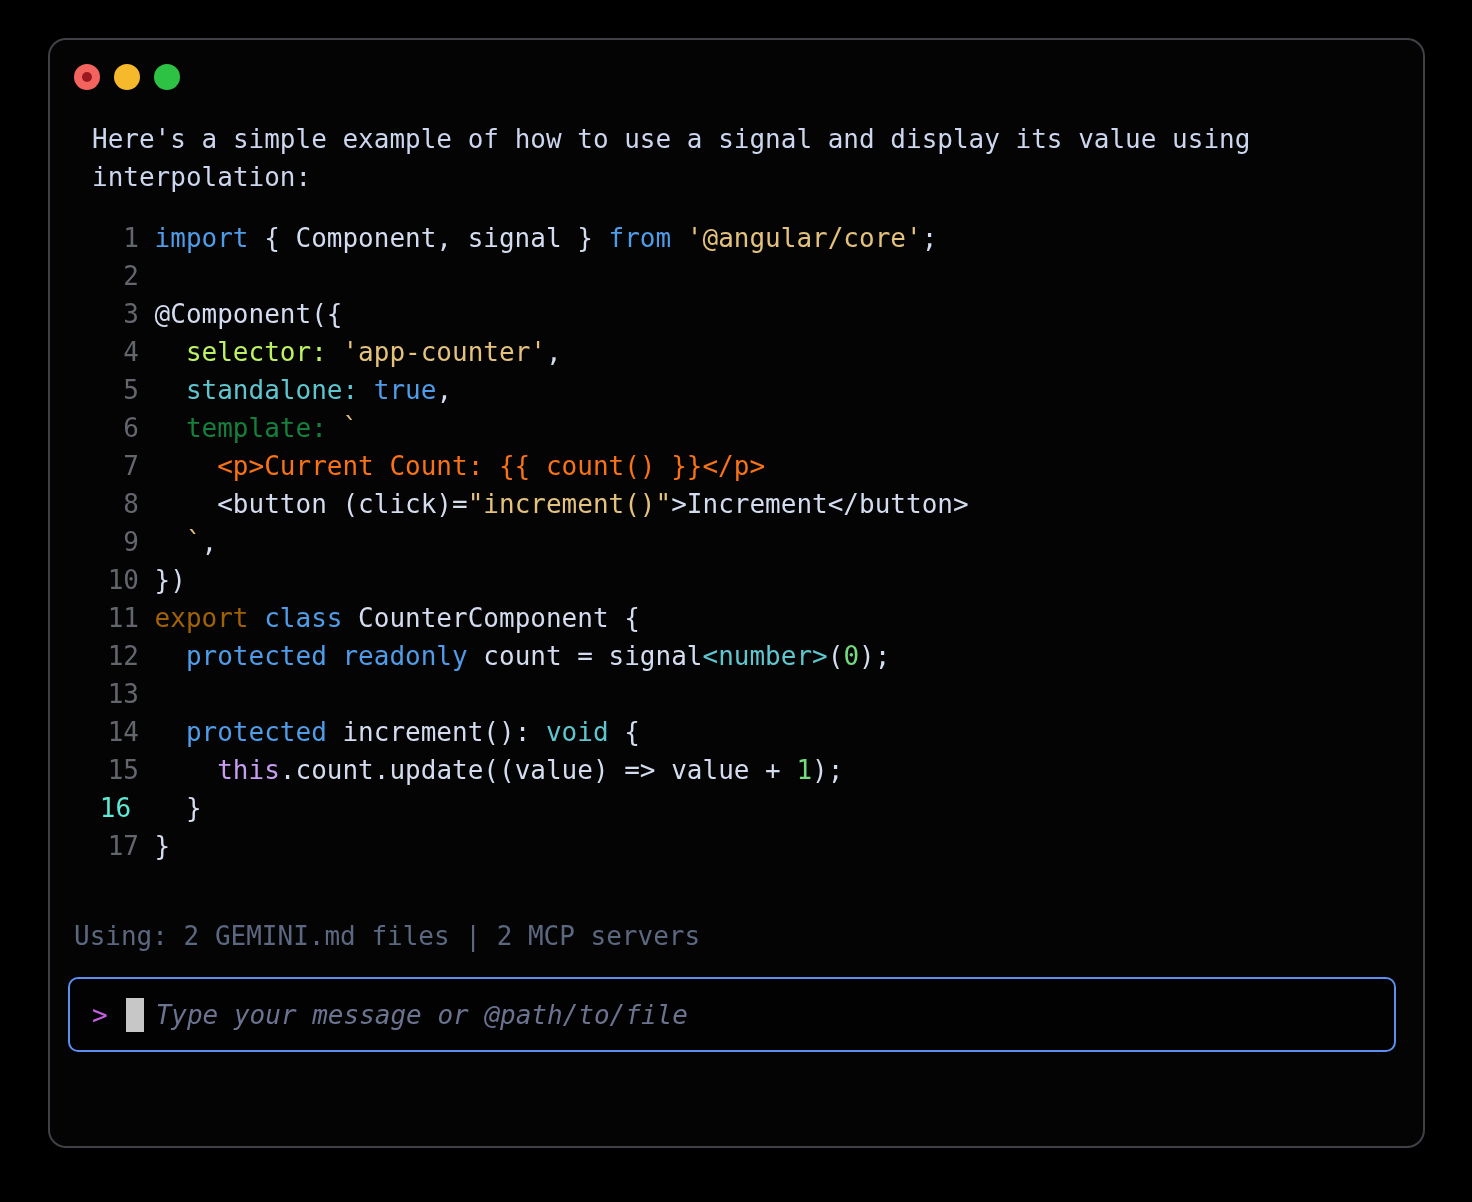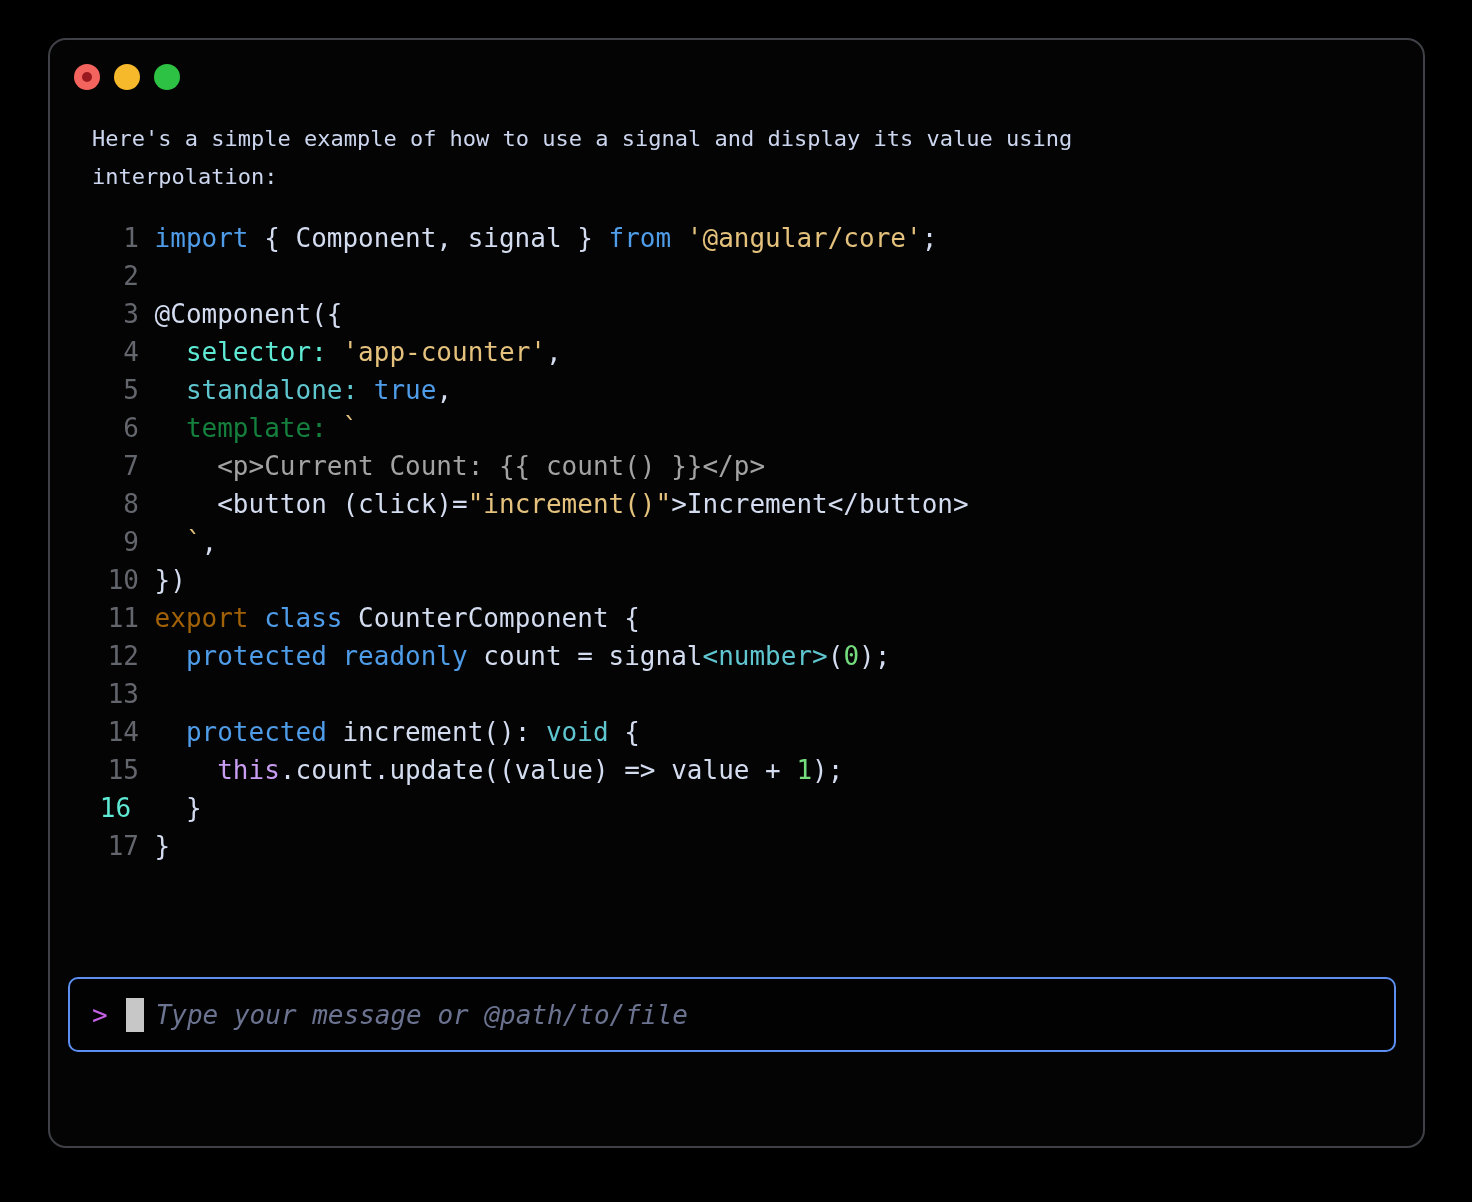--- a/index.html
+++ b/index.html
@@ -32,21 +32,21 @@
     width: 10px; height: 10px;
     border-radius: 50%;
     background: #99191f;
   }
   .light-yellow { background: #f7b92c; }
   .light-green { background: #2ec244; }
 
   .assistant-message {
     position: absolute;
     left: 42px; top: 80px;
-    font-size: 22px;
+    font-size: 26px;
     line-height: 38px;
     white-space: pre;
     color: #ccd6ee;
   }
   .code-block {
     position: absolute;
     left: 42px; top: 179px;
     font-size: 26px;
     line-height: 38px;
   }
@@ -98,36 +98,37 @@
     <div class="light light-green"></div>
   </div>
 
   <div class="assistant-message">Here's a simple example of how to use a signal and display its value using
 interpolation:</div>
 
   <div class="code-block" id="code-block">
       <div class="code-line"><span class="ln" style="color: rgb(99, 102, 109);">1</span><span style="color: rgb(79, 156, 232);">import</span><span style="color: rgb(212, 220, 240);"> { Component, signal } </span><span style="color: rgb(79, 156, 232);">from</span><span style="color: rgb(212, 220, 240);"> </span><span style="color: rgb(228, 194, 125);">'@angular/core'</span><span style="color: rgb(212, 220, 240);">;</span></div>
       <div class="code-line"><span class="ln" style="color: rgb(99, 102, 109);">2</span></div>
       <div class="code-line"><span class="ln" style="color: rgb(99, 102, 109);">3</span><span style="color: rgb(212, 220, 240);">@Component({</span></div>
-      <div class="code-line"><span class="ln" style="color: rgb(99, 102, 109);">4</span><span style="color: rgb(212, 220, 240);">  </span><span style="color: #5eead4;">selector:</span><span style="color: rgb(212, 220, 240);"> </span><span style="color: rgb(228, 194, 125);">'app-counter'</span><span style="color: rgb(212, 220, 240);">,</span></div>
+      <div class="code-line"><span class="ln" style="color: rgb(99, 102, 109);">4</span><span style="color: rgb(212, 220, 240);">  </span><span style="color: #bef264;">selector:</span><span style="color: rgb(212, 220, 240);"> </span><span style="color: rgb(228, 194, 125);">'app-counter'</span><span style="color: rgb(212, 220, 240);">,</span></div>
       <div class="code-line"><span class="ln" style="color: rgb(99, 102, 109);">5</span><span style="color: rgb(212, 220, 240);">  </span><span style="color: rgb(95, 198, 208);">standalone:</span><span style="color: rgb(212, 220, 240);"> </span><span style="color: rgb(79, 156, 232);">true</span><span style="color: rgb(212, 220, 240);">,</span></div>
       <div class="code-line"><span class="ln" style="color: rgb(99, 102, 109);">6</span><span style="color: rgb(212, 220, 240);">  </span><span style="color: #15803d;">template:</span><span style="color: rgb(212, 220, 240);"> </span><span style="color: rgb(228, 194, 125);">`</span></div>
-      <div class="code-line"><span class="ln" style="color: rgb(99, 102, 109);">7</span><span style="color: #a3a3a3;">    &lt;p&gt;Current Count: {{ count() }}&lt;/p&gt;</span></div>
+      <div class="code-line"><span class="ln" style="color: rgb(99, 102, 109);">7</span><span style="color: #f97316;">    &lt;p&gt;Current Count: {{ count() }}&lt;/p&gt;</span></div>
       <div class="code-line"><span class="ln" style="color: rgb(99, 102, 109);">8</span><span style="color: rgb(212, 220, 240);">    &lt;button (click)=</span><span style="color: rgb(228, 194, 125);">"increment()"</span><span style="color: rgb(212, 220, 240);">&gt;Increment&lt;/button&gt;</span></div>
       <div class="code-line"><span class="ln" style="color: rgb(99, 102, 109);">9</span><span style="color: rgb(212, 220, 240);">  </span><span style="color: rgb(228, 194, 125);">`</span><span style="color: rgb(212, 220, 240);">,</span></div>
       <div class="code-line"><span class="ln" style="color: rgb(99, 102, 109);">10</span><span style="color: rgb(212, 220, 240);">})</span></div>
       <div class="code-line"><span class="ln" style="color: rgb(99, 102, 109);">11</span><span style="color: #a16207;">export</span><span style="color: rgb(212, 220, 240);"> </span><span style="color: rgb(79, 156, 232);">class</span><span style="color: rgb(212, 220, 240);"> CounterComponent {</span></div>
       <div class="code-line"><span class="ln" style="color: rgb(99, 102, 109);">12</span><span style="color: rgb(212, 220, 240);">  </span><span style="color: rgb(79, 156, 232);">protected</span><span style="color: rgb(212, 220, 240);"> </span><span style="color: rgb(79, 156, 232);">readonly</span><span style="color: rgb(212, 220, 240);"> count = signal</span><span style="color: rgb(95, 198, 208);">&lt;number&gt;</span><span style="color: rgb(212, 220, 240);">(</span><span style="color: rgb(116, 220, 126);">0</span><span style="color: rgb(212, 220, 240);">);</span></div>
       <div class="code-line"><span class="ln" style="color: rgb(99, 102, 109);">13</span></div>
       <div class="code-line"><span class="ln" style="color: rgb(99, 102, 109);">14</span><span style="color: rgb(212, 220, 240);">  </span><span style="color: rgb(79, 156, 232);">protected</span><span style="color: rgb(212, 220, 240);"> increment(): </span><span style="color: rgb(95, 198, 208);">void</span><span style="color: rgb(212, 220, 240);"> {</span></div>
       <div class="code-line"><span class="ln" style="color: rgb(99, 102, 109);">15</span><span style="color: rgb(212, 220, 240);">    </span><span style="color: rgb(200, 157, 242); text-align: right;">this</span><span style="color: rgb(212, 220, 240);">.count.update((value) =&gt; value + </span><span style="color: rgb(116, 220, 126);">1</span><span style="color: rgb(212, 220, 240);">);</span></div>
       <div class="code-line"><span class="ln" style="color: #5eead4; text-align: center;">16</span><span style="color: rgb(212, 220, 240);">  }</span></div>
       <div class="code-line"><span class="ln" style="color: rgb(99, 102, 109);">17</span><span style="color: rgb(212, 220, 240);">}</span></div>
     </div>
 
+  <div class="status-line" style="color: rgb(92, 103, 128);">Using: 2 GEMINI.md files | 2 MCP servers</div>
 
   <div class="input-box" style="border-color: rgb(92, 143, 240);">
     <span class="prompt-caret" style="color: rgb(196, 95, 230);">&gt;</span>
     <div class="input-cursor"></div>
     <span class="input-placeholder" style="color: rgb(107, 115, 144); font-style: italic;">Type your message or @path/to/file</span>
   </div>
 
 </div>
 
 </body></html>

